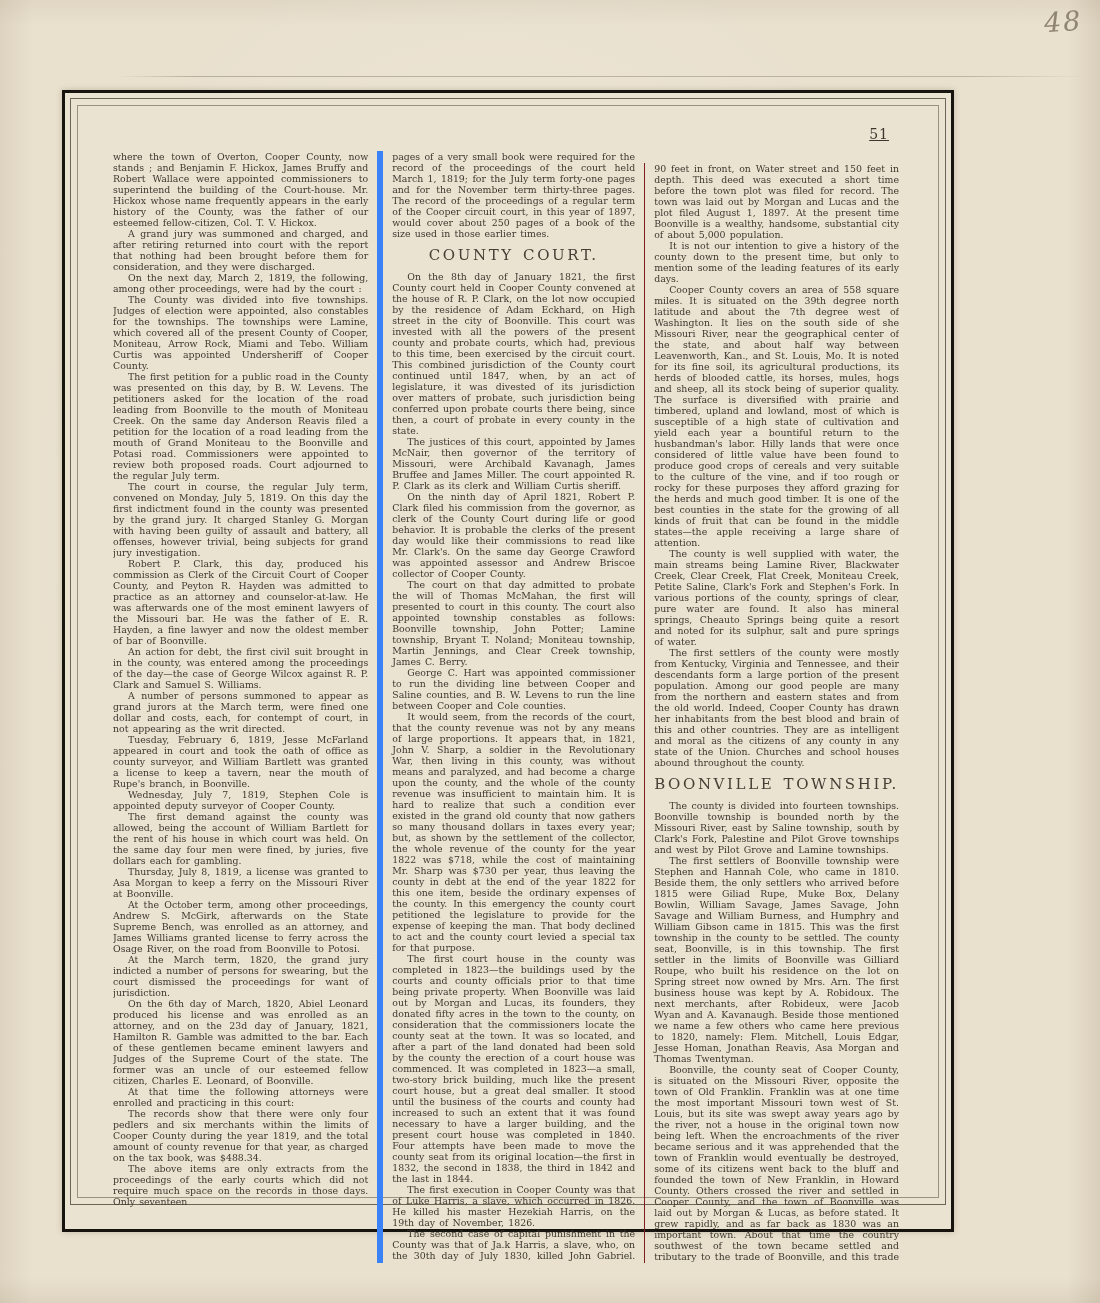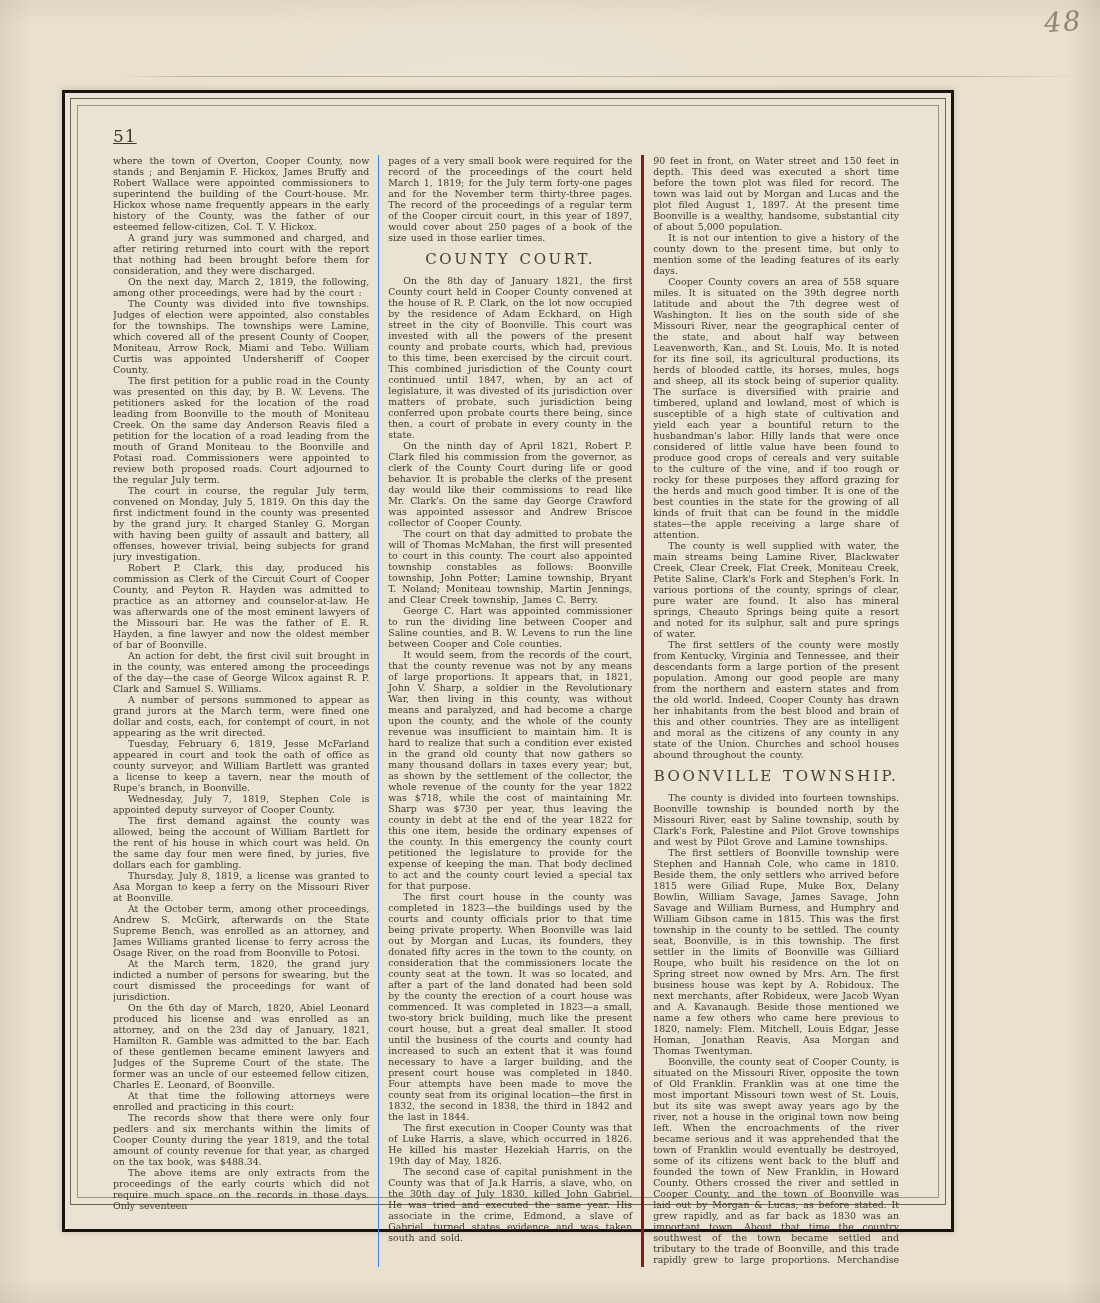--- a/index.html
+++ b/index.html
@@ -33,37 +33,37 @@
     background:#ebe3d2;
     box-shadow:0 0 6px rgba(80,70,50,.25);
   }
   .frame-mid{position:absolute;left:5px;right:5px;top:5px;bottom:24px;border:1px solid #6d6556;}
   .frame-inner{position:absolute;left:12px;right:12px;top:12px;bottom:31px;border:1px solid #9a9180;}
   .content{
     position:absolute;left:113px;top:126px;width:786px;
     color:#3d382e;
   }
   .folio{
-    padding-right:10px;
-    font-size:17px;letter-spacing:1px;
+    text-align:right;padding-right:10px;
+    font-size:14px;letter-spacing:1px;
     margin-bottom:9px;
     text-decoration:underline;
   }
   .cols{
     display:flex;align-items:stretch;
     height:1112px;overflow:hidden;
   }
   .col{
     font-size:9.4px;line-height:11px;
     text-align:justify;word-spacing:1.2px;
     overflow:hidden;
   }
   .col-1{width:270px;padding-right:9px;}
-  .col-2{width:257px;padding:0 9px;border-left:1px solid #3b82f6;}
-  .col-3{width:259px;padding-left:9px;border-left:3px solid #7f1d1d;}
+  .col-2{width:257px;padding:0 9px;border-left:6px solid #3b82f6;}
+  .col-3{width:259px;padding-left:9px;border-left:1px solid #7f1d1d;margin-top:12px;}
   .col p{margin:0;text-indent:15px;}
   .col p.cont{text-indent:0;}
   .sec-heading{
     text-align:center;text-indent:0 !important;
     font-size:15px;letter-spacing:2.6px;word-spacing:2px;
     margin:11px 0 10px 0 !important;
     color:#443f34;
   }
 </style>
 </head>
@@ -102,26 +102,27 @@
       <p>On the 6th day of March, 1820, Abiel Leonard produced his license and was enrolled as an attorney, and on the 23d day of January, 1821, Hamilton R. Gamble was admitted to the bar.  Each of these gentlemen became eminent lawyers and Judges of the Supreme Court of the state.  The former was an uncle of our esteemed fellow citizen, Charles E. Leonard, of Boonville.</p>
       <p>At that time the following attorneys were enrolled and practicing in this court:</p>
       <p>The records show that there were only four pedlers and six merchants within the limits of Cooper County during the year 1819, and the total amount of county revenue for that year, as charged on the tax book, was $488.34.</p>
       <p>The above items are only extracts from the proceedings of the early courts which did not require much space on the records in those days.  Only seventeen</p>
     </div>
 
     <div class="col col-2">
       <p class="cont">pages of a very small book were required for the record of the proceedings of the court held March 1, 1819; for the July term forty-one pages and for the November term thirty-three pages.  The record of the proceedings of a regular term of the Cooper circuit court, in this year of 1897, would cover about 250 pages of a book of the size used in those earlier times.</p>
       <p class="sec-heading">COUNTY COURT.</p>
       <p>On the 8th day of January 1821, the first County court held in Cooper County convened at the house of R. P. Clark, on the lot now occupied by the residence of Adam Eckhard, on High street in the city of Boonville.  This court was invested with all the powers of the present county and probate courts, which had, previous to this time, been exercised by the circuit court.  This combined jurisdiction of the County court continued until 1847, when, by an act of legislature, it was divested of its jurisdiction over matters of probate, such jurisdiction being conferred upon probate courts there being, since then, a court of probate in every county in the state.</p>
+      <p>The justices of this court, appointed by James McNair, then governor of the territory of Missouri, were Archibald Kavanagh, James Bruffee and James Miller.  The court appointed R. P. Clark as its clerk and William Curtis sheriff.</p>
       <p>On the ninth day of April 1821, Robert P. Clark filed his commission from the governor, as clerk of the County Court during life or good behavior.  It is probable the clerks of the present day would like their commissions to read like Mr. Clark's.  On the same day George Crawford was appointed assessor and Andrew Briscoe collector of Cooper County.</p>
       <p>The court on that day admitted to probate the will of Thomas McMahan, the first will presented to court in this county.  The court also appointed township constables as follows:  Boonville township, John Potter; Lamine township, Bryant T. Noland; Moniteau township, Martin Jennings, and Clear Creek township, James C. Berry.</p>
       <p>George C. Hart was appointed commissioner to run the dividing line between Cooper and Saline counties, and B. W. Levens to run the line between Cooper and Cole counties.</p>
       <p>It would seem, from the records of the court, that the county revenue was not by any means of large proportions.  It appears that, in 1821, John V. Sharp, a soldier in the Revolutionary War, then living in this county, was without means and paralyzed, and had become a charge upon the county, and the whole of the county revenue was insufficient to maintain him.  It is hard to realize that such a condition ever existed in the grand old county that now gathers so many thousand dollars in taxes every year; but, as shown by the settlement of the collector, the whole revenue of the county for the year 1822 was $718, while the cost of maintaining Mr. Sharp was $730 per year, thus leaving the county in debt at the end of the year 1822 for this one item, beside the ordinary expenses of the county.  In this emergency the county court petitioned the legislature to provide for the expense of keeping the man. That body declined to act and the county court levied a special tax for that purpose.</p>
       <p>The first court house in the county was completed in 1823—the buildings used by the courts and county officials prior to that time being private property. When Boonville was laid out by Morgan and Lucas, its founders, they donated fifty acres in the town to the county, on consideration that the commissioners locate the county seat at the town.  It was so located, and after a part of the land donated had been sold by the county the erection of a court house was commenced. It was completed in 1823—a small, two-story brick building, much like the present court house, but a great deal smaller.  It stood until the business of the courts and county had increased to such an extent that it was found necessary to have a larger building, and the present court house was completed in 1840.  Four attempts have been made to move the county seat from its original location—the first in 1832, the second in 1838, the third in 1842 and the last in 1844.</p>
-      <p>The first execution in Cooper County was that of Luke Harris, a slave, which occurred in 1826.  He killed his master Hezekiah Harris, on the 19th day of May, 1826.</p>
+      <p>The first execution in Cooper County was that of Luke Harris, a slave, which occurred in 1826.  He killed his master Hezekiah Harris, on the 19th day of November, 1826.</p>
       <p>The second case of capital punishment in the County was that of Ja.k Harris, a slave, who, on the 30th day of July 1830, killed John Gabriel.  He was tried and executed the same year.  His associate in the crime, Edmond, a slave of Gabriel, turned states evidence and was taken south and sold.</p>
 
     </div>
 
     <div class="col col-3">
       <p class="cont">90 feet in front, on Water street and 150 feet in depth. This deed was executed a short time before the town plot was filed for record.  The town was laid out by Morgan and Lucas and the plot filed August 1, 1897. At the present time Boonville is a wealthy, handsome, substantial city of about 5,000 population.</p>
       <p>It is not our intention to give a history of the county down to the present time, but only to mention some of the leading features of its early days.</p>
       <p>Cooper County covers an area of 558 square miles. It is situated on the 39th degree north latitude and about the 7th degree west of Washington.  It lies on the south side of she Missouri River, near the geographical center of the state, and about half way between Leavenworth, Kan., and St. Louis, Mo.  It is noted for its fine soil, its agricultural productions, its herds of blooded cattle, its horses, mules, hogs and sheep, all its stock being of superior quality.  The surface is diversified with prairie and timbered, upland and lowland, most of which is susceptible of a high state of cultivation and yield each year a bountiful return to the husbandman's labor.  Hilly lands that were once considered of little value have been found to produce good crops of cereals and very suitable to the culture of the vine, and if too rough or rocky for these purposes they afford grazing for the herds and much good timber.  It is one of the best counties in the state for the growing of all kinds of fruit that can be found in the middle states—the apple receiving a large share of attention.</p>
       <p>The county is well supplied with water, the main streams being Lamine River, Blackwater Creek, Clear Creek, Flat Creek, Moniteau Creek, Petite Saline, Clark's Fork and Stephen's Fork.  In various portions of the county, springs of clear, pure water are found. It also has mineral springs, Cheauto Springs being quite a resort and noted for its sulphur, salt and pure springs of water.</p>
       <p>The first settlers of the county were mostly from Kentucky, Virginia and Tennessee, and their descendants form a large portion of the present population. Among our good people are many from the northern and eastern states and from the old world.  Indeed, Cooper County has drawn her inhabitants from the best blood and brain of this and other countries.  They are as intelligent and moral as the citizens of any county in any state of the Union.  Churches and school houses abound throughout the county.</p>

